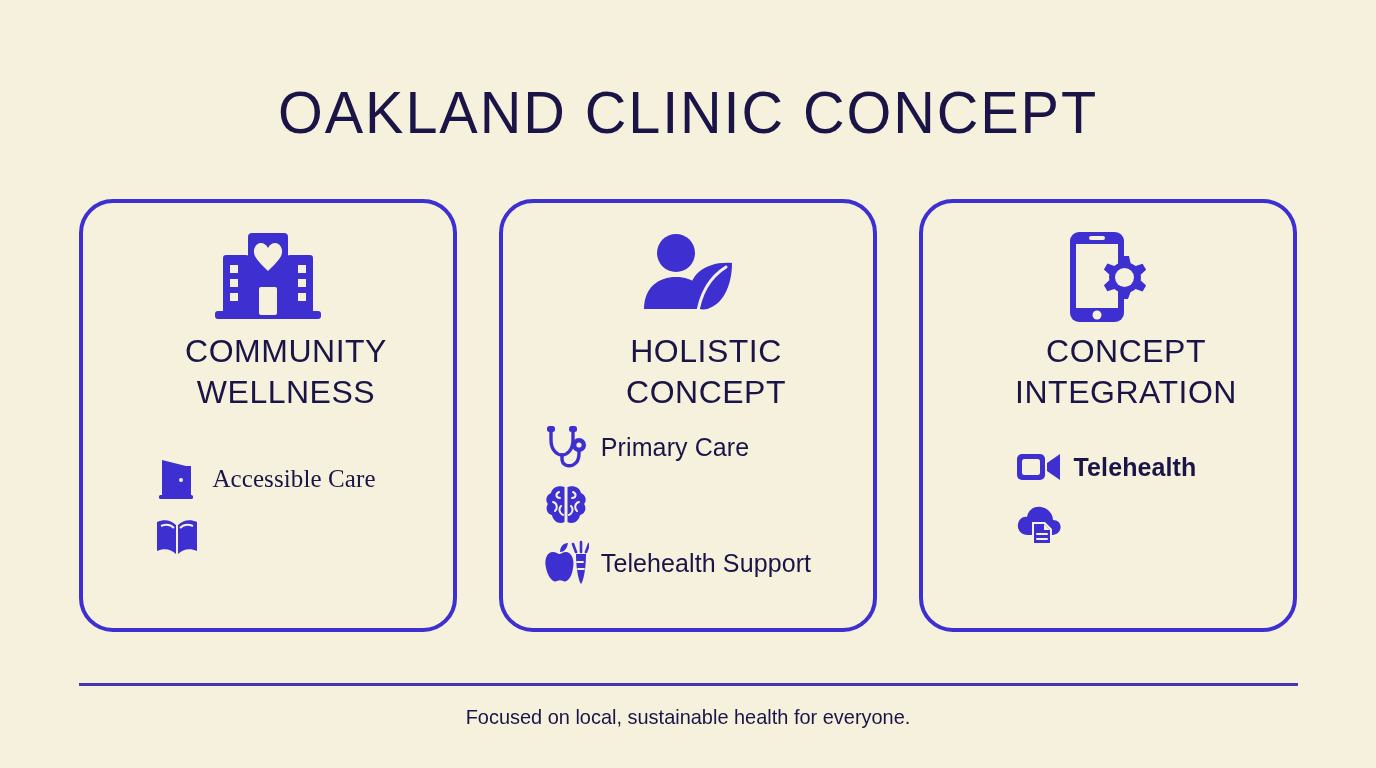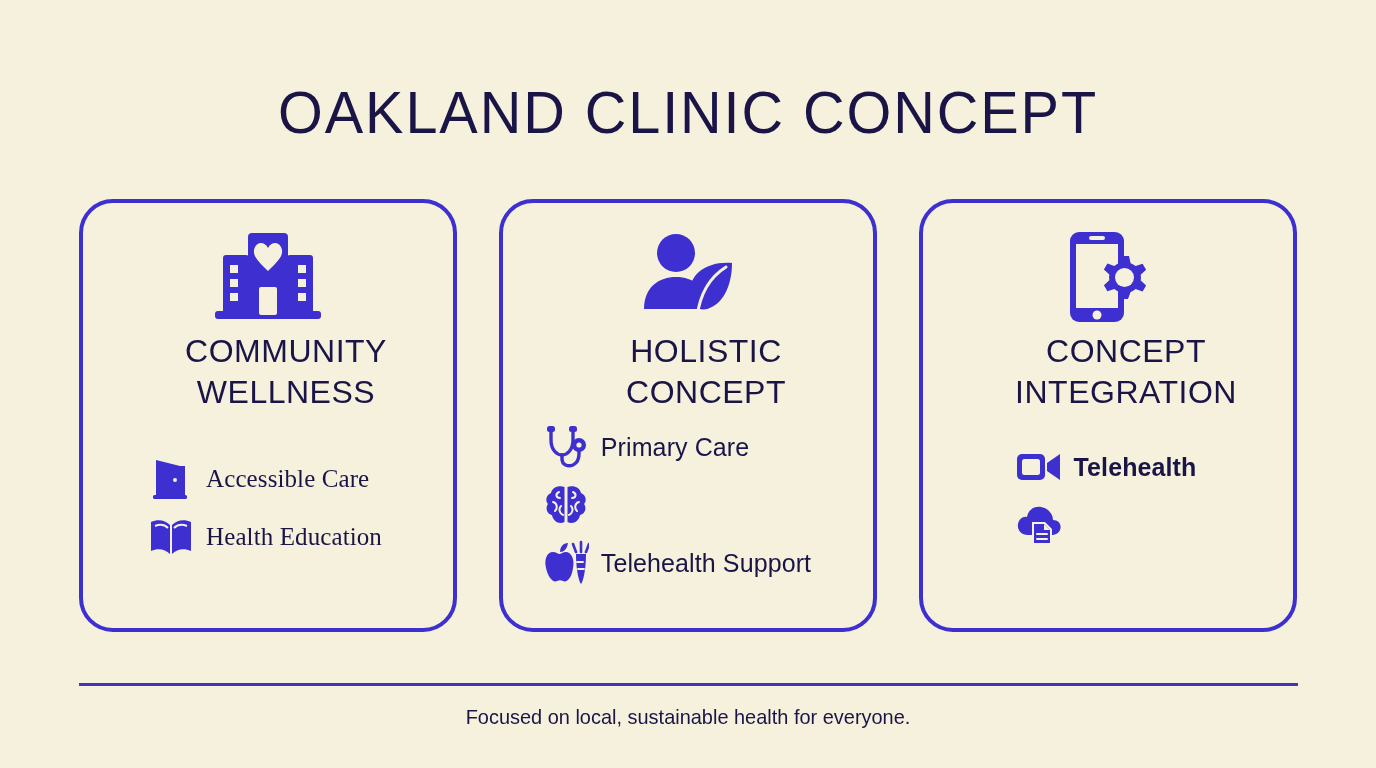--- a/index.html
+++ b/index.html
@@ -190,21 +190,20 @@
               <g fill="#3d2fd0">
                 <path d="M2 5 C 9 2, 16 3, 21 8 L21 37 C 16 32, 9 31, 2 34 Z"></path>
                 <path d="M42 5 C 35 2, 28 3, 23 8 L23 37 C 28 32, 35 31, 42 34 Z"></path>
               </g>
               <g stroke="#f5f1dd" stroke-width="2" fill="none">
                 <path d="M6 9 C 11 7, 16 8, 19 11"></path>
                 <path d="M38 9 C 33 7, 28 8, 25 11"></path>
               </g>
             </svg>
           </span>
-          <span class="item-label">Health Education</span>
         </div>
 
       </div>
     </div>
 
     <div class="card c2">
       <div class="card-icon">
         <svg width="96" height="92" viewBox="0 0 96 92">
           <g fill="#3d2fd0">
             <circle cx="36" cy="22" r="19"></circle>

